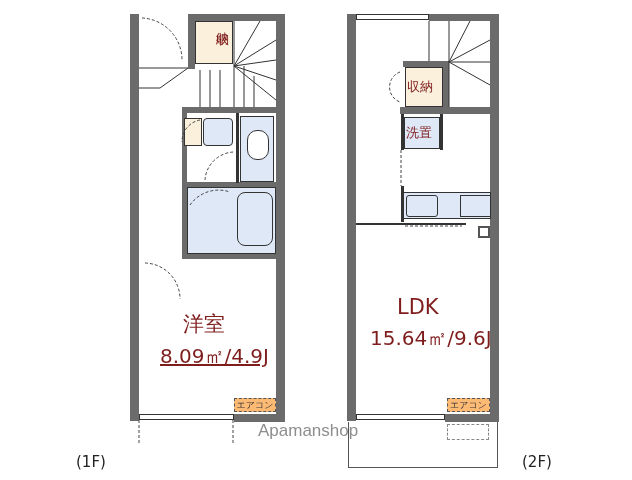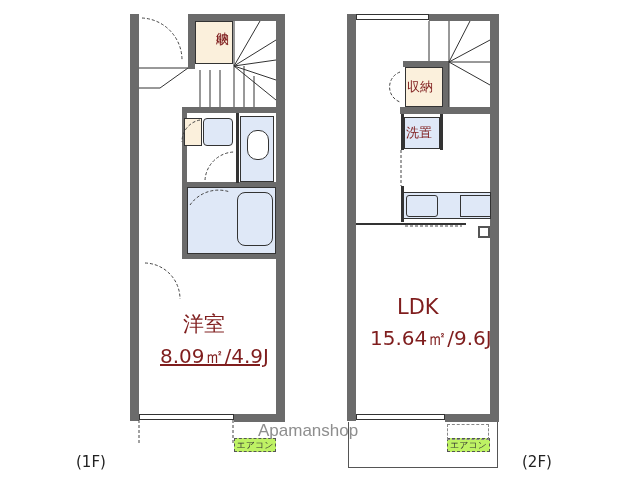--- a/index.html
+++ b/index.html
@@ -7,21 +7,21 @@
            font-family: "DejaVu Sans", "Liberation Sans", sans-serif; }
     .abs { position: absolute; }
     .wall { position: absolute; background: #6b6b6b; }
     .thin { position: absolute; background: #333; }
     .fill-blue { position: absolute; background: #dfe8f7; border: 1px solid #333; box-sizing: border-box; }
     .fill-cream { position: absolute; background: #fbf0dc; border: 1px solid #333; box-sizing: border-box; }
     .label { position: absolute; color: #7f1d1d; white-space: nowrap; }
     .room-name { font-size: 21px; }
     .room-area { font-size: 20px; }
     .small-jp { font-size: 13px; text-align:center; line-height:1.1; }
-    .aircon { position: absolute; border: 1px dashed #555; font-size: 9px; color:#333; background:#bef264; box-sizing:border-box; text-align:center; line-height:12px;margin-top:40px; }
+    .aircon { position: absolute; border: 1px dashed #555; font-size: 9px; color:#333; background:#fdba74; box-sizing:border-box; text-align:center; line-height:12px; }
     .floor-label { position: absolute; font-size: 15px; color: #222; }
     .watermark { position: absolute; font-size: 17px; color: #8e8e8e; font-family: "Liberation Sans", sans-serif; }
     svg { position: absolute; left: 0; top: 0; }
   </style>
 </head>
 <body>
 
 <div>
 
   <div class="wall" style="left:130px;top:14px;width:9px;height:407px;"></div>

